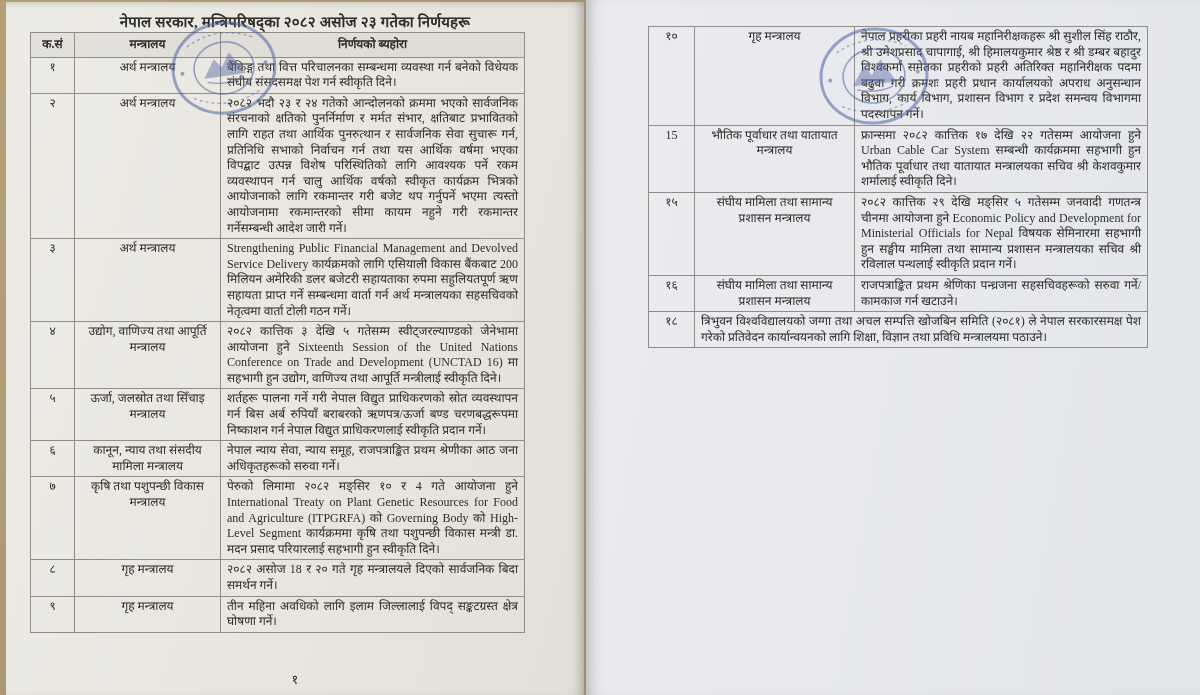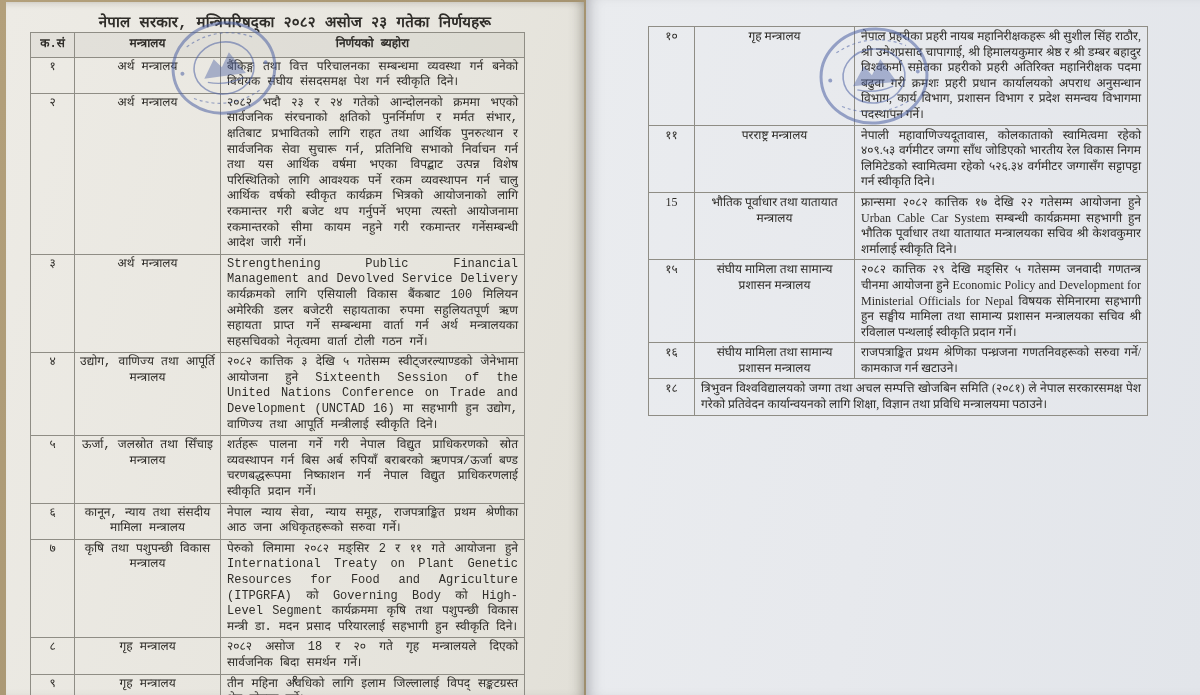--- a/index.html
+++ b/index.html
@@ -7,21 +7,20 @@
     width:1200px;height:695px;position:relative;overflow:hidden;
     background:linear-gradient(115deg,#b3a07b 0%,#a59370 40%,#8f8468 100%);
     font-family:"Liberation Serif","DejaVu Serif",serif;
     color:#2f2d29;
   }
   .page{position:absolute;}
   .page-left{
     left:6px;top:2px;width:578px;height:693px;
     background:linear-gradient(105deg,#edebe5 0%,#e8e6df 55%,#e2e0d8 100%);
     box-shadow:inset -10px 0 14px -9px rgba(60,55,40,.45), inset 0 6px 10px -8px rgba(60,55,40,.3);
-    font-family:Liberation Mono, monospace;
   }
   .page-right{
     left:586px;top:0;width:614px;height:695px;
     background:linear-gradient(100deg,#eaecef 0%,#e7e9ed 50%,#e2e5ea 100%);
     box-shadow:inset 12px 0 16px -11px rgba(50,50,60,.4);
   }
   .doc-title{
     position:absolute;top:9px;left:0;width:100%;
     text-align:center;font-size:15px;font-weight:600;letter-spacing:.2px;
   }
@@ -78,41 +77,41 @@
           <td class="decision">बैंकिङ्ग तथा वित्त परिचालनका सम्बन्धमा व्यवस्था गर्न बनेको विधेयक संघीय संसदसमक्ष पेश गर्न स्वीकृति दिने।</td>
         </tr>
         <tr>
           <td class="sn">२</td>
           <td class="ministry">अर्थ मन्त्रालय</td>
           <td class="decision">२०८२ भदौ २३ र २४ गतेको आन्दोलनको क्रममा भएको सार्वजनिक संरचनाको क्षतिको पुनर्निर्माण र मर्मत संभार, क्षतिबाट प्रभावितको लागि राहत तथा आर्थिक पुनरुत्थान र सार्वजनिक सेवा सुचारू गर्न, प्रतिनिधि सभाको निर्वाचन गर्न तथा यस आर्थिक वर्षमा भएका विपद्बाट उत्पन्न विशेष परिस्थितिको लागि आवश्यक पर्ने रकम व्यवस्थापन गर्न चालु आर्थिक वर्षको स्वीकृत कार्यक्रम भित्रको आयोजनाको लागि रकमान्तर गरी बजेट थप गर्नुपर्ने भएमा त्यस्तो आयोजनामा रकमान्तरको सीमा कायम नहुने गरी रकमान्तर गर्नेसम्बन्धी आदेश जारी गर्ने।</td>
         </tr>
         <tr>
           <td class="sn">३</td>
           <td class="ministry">अर्थ मन्त्रालय</td>
-          <td class="decision">Strengthening Public Financial Management and Devolved Service Delivery कार्यक्रमको लागि एसियाली विकास बैंकबाट 100 मिलियन अमेरिकी डलर बजेटरी सहायताका रुपमा सहुलियतपूर्ण ऋण सहायता प्राप्त गर्ने सम्बन्धमा वार्ता गर्न अर्थ मन्त्रालयका सहसचिवको नेतृत्वमा वार्ता टोली गठन गर्ने।</td>
+          <td class="decision">Strengthening Public Financial Management and Devolved Service Delivery कार्यक्रमको लागि एसियाली विकास बैंकबाट 200 मिलियन अमेरिकी डलर बजेटरी सहायताका रुपमा सहुलियतपूर्ण ऋण सहायता प्राप्त गर्ने सम्बन्धमा वार्ता गर्न अर्थ मन्त्रालयका सहसचिवको नेतृत्वमा वार्ता टोली गठन गर्ने।</td>
         </tr>
         <tr>
           <td class="sn">४</td>
           <td class="ministry">उद्योग, वाणिज्य तथा आपूर्ति मन्त्रालय</td>
           <td class="decision">२०८२ कात्तिक ३ देखि ५ गतेसम्म स्वीट्जरल्याण्डको जेनेभामा आयोजना हुने Sixteenth Session of the United Nations Conference on Trade and Development (UNCTAD 16) मा सहभागी हुन उद्योग, वाणिज्य तथा आपूर्ति मन्त्रीलाई स्वीकृति दिने।</td>
         </tr>
         <tr>
           <td class="sn">५</td>
           <td class="ministry">ऊर्जा, जलस्रोत तथा सिँचाइ मन्त्रालय</td>
           <td class="decision">शर्तहरू पालना गर्ने गरी नेपाल विद्युत प्राधिकरणको स्रोत व्यवस्थापन गर्न बिस अर्ब रुपियाँ बराबरको ऋणपत्र/ऊर्जा बण्ड चरणबद्धरूपमा निष्काशन गर्न नेपाल विद्युत प्राधिकरणलाई स्वीकृति प्रदान गर्ने।</td>
         </tr>
         <tr>
           <td class="sn">६</td>
           <td class="ministry">कानून, न्याय तथा संसदीय मामिला मन्त्रालय</td>
           <td class="decision">नेपाल न्याय सेवा, न्याय समूह, राजपत्राङ्कित प्रथम श्रेणीका आठ जना अधिकृतहरूको सरुवा गर्ने।</td>
         </tr>
         <tr>
           <td class="sn">७</td>
           <td class="ministry">कृषि तथा पशुपन्छी विकास मन्त्रालय</td>
-          <td class="decision">पेरुको लिमामा २०८२ मङ्सिर 2 र ११ गते आयोजना हुने International Treaty on Plant Genetic Resources for Food and Agriculture (ITPGRFA) को Governing Body को High-Level Segment कार्यक्रममा कृषि तथा पशुपन्छी विकास मन्त्री डा. मदन प्रसाद परियारलाई सहभागी हुन स्वीकृति दिने।</td>
+          <td class="decision">पेरुको लिमामा २०८२ मङ्सिर १० र 4 गते आयोजना हुने International Treaty on Plant Genetic Resources for Food and Agriculture (ITPGRFA) को Governing Body को High-Level Segment कार्यक्रममा कृषि तथा पशुपन्छी विकास मन्त्री डा. मदन प्रसाद परियारलाई सहभागी हुन स्वीकृति दिने।</td>
         </tr>
         <tr>
           <td class="sn">८</td>
           <td class="ministry">गृह मन्त्रालय</td>
           <td class="decision">२०८२ असोज 18 र २० गते गृह मन्त्रालयले दिएको सार्वजनिक बिदा समर्थन गर्ने।</td>
         </tr>
         <tr>
           <td class="sn">९</td>
           <td class="ministry">गृह मन्त्रालय</td>
           <td class="decision">तीन महिना अवधिको लागि इलाम जिल्लालाई विपद् सङ्कटग्रस्त क्षेत्र घोषणा गर्ने।</td>
@@ -129,38 +128,33 @@
         <col class="c-min">
         <col>
       </colgroup>
     <tbody>
         <tr>
           <td class="sn">१०</td>
           <td class="ministry">गृह मन्त्रालय</td>
           <td class="decision">नेपाल प्रहरीका प्रहरी नायब महानिरीक्षकहरू श्री सुशील सिंह राठौर, श्री उमेशप्रसाद चापागाई, श्री हिमालयकुमार श्रेष्ठ र श्री डम्बर बहादुर विश्वकर्मा समेतका प्रहरीको प्रहरी अतिरिक्त महानिरीक्षक पदमा बढुवा गरी क्रमशः प्रहरी प्रधान कार्यालयको अपराध अनुसन्धान विभाग, कार्य विभाग, प्रशासन विभाग र प्रदेश समन्वय विभागमा पदस्थापन गर्ने।</td>
         </tr>
         <tr>
-          <td class="sn">११</td>
-          <td class="ministry">परराष्ट्र मन्त्रालय</td>
-          <td class="decision">नेपाली महावाणिज्यदूतावास, कोलकाताको स्वामित्वमा रहेको ४०९.५३ वर्गमीटर जग्गा साँध जोडिएको भारतीय रेल विकास निगम लिमिटेडको स्वामित्वमा रहेको ५२६.३४ वर्गमीटर जग्गासँग सट्टापट्टा गर्न स्वीकृति दिने।</td>
-        </tr>
-        <tr>
           <td class="sn">15</td>
           <td class="ministry">भौतिक पूर्वाधार तथा यातायात मन्त्रालय</td>
           <td class="decision">फ्रान्समा २०८२ कात्तिक १७ देखि २२ गतेसम्म आयोजना हुने Urban Cable Car System सम्बन्धी कार्यक्रममा सहभागी हुन भौतिक पूर्वाधार तथा यातायात मन्त्रालयका सचिव श्री केशवकुमार शर्मालाई स्वीकृति दिने।</td>
         </tr>
         <tr>
           <td class="sn">१५</td>
           <td class="ministry">संघीय मामिला तथा सामान्य प्रशासन मन्त्रालय</td>
           <td class="decision">२०८२ कात्तिक २९ देखि मङ्सिर ५ गतेसम्म जनवादी गणतन्त्र चीनमा आयोजना हुने Economic Policy and Development for Ministerial Officials for Nepal विषयक सेमिनारमा सहभागी हुन सङ्घीय मामिला तथा सामान्य प्रशासन मन्त्रालयका सचिव श्री रविलाल पन्थलाई स्वीकृति प्रदान गर्ने।</td>
         </tr>
         <tr>
           <td class="sn">१६</td>
           <td class="ministry">संघीय मामिला तथा सामान्य प्रशासन मन्त्रालय</td>
-          <td class="decision">राजपत्राङ्कित प्रथम श्रेणिका पन्ध्रजना गणतनिवहरूको सरुवा गर्ने/कामकाज गर्न खटाउने।</td>
+          <td class="decision">राजपत्राङ्कित प्रथम श्रेणिका पन्ध्रजना सहसचिवहरूको सरुवा गर्ने/कामकाज गर्न खटाउने।</td>
         </tr>
         <tr>
           <td class="sn">१८</td>
           <td colspan="2" class="decision fullspan">त्रिभुवन विश्वविद्यालयको जग्गा तथा अचल सम्पत्ति खोजबिन समिति (२०८१) ले नेपाल सरकारसमक्ष पेश गरेको प्रतिवेदन कार्यान्वयनको लागि शिक्षा, विज्ञान तथा प्रविधि मन्त्रालयमा पठाउने।</td>
         </tr>
       </tbody>
   </table>
 </div>
 
 <div class="stamp stamp-left">

